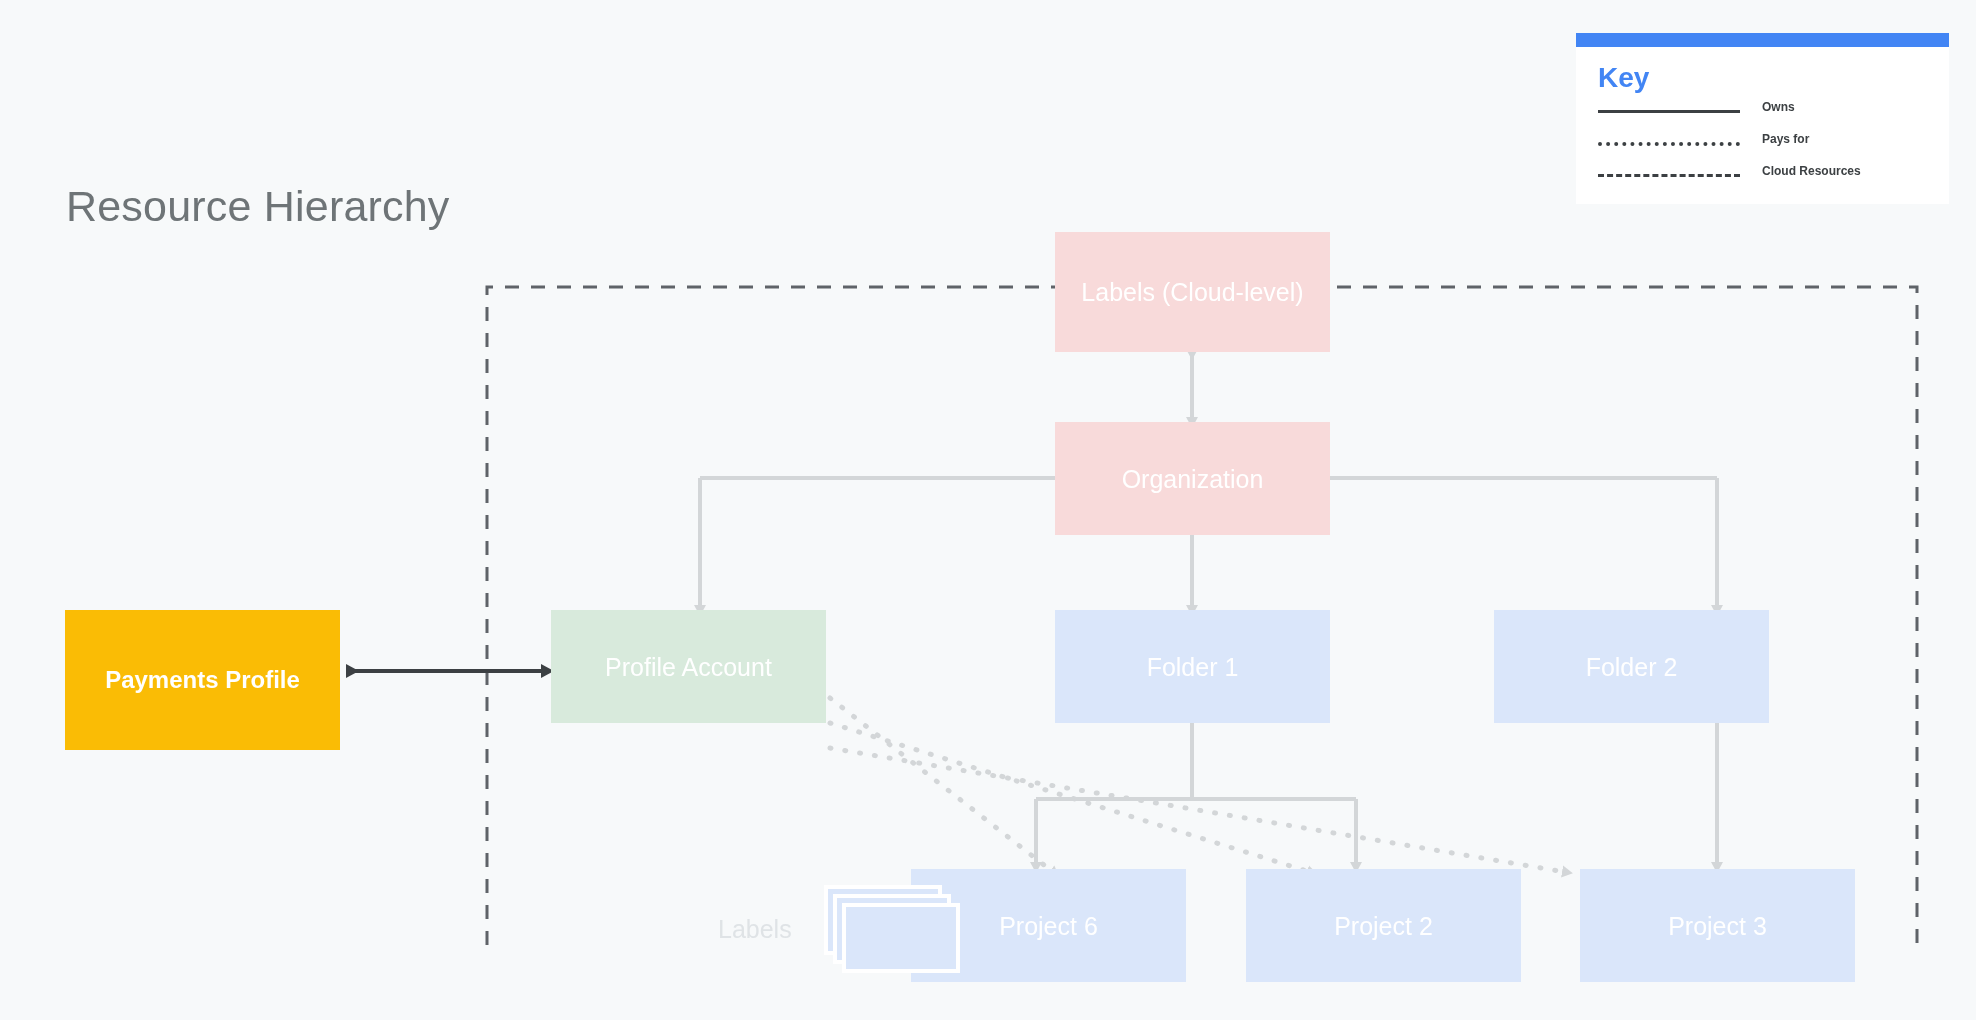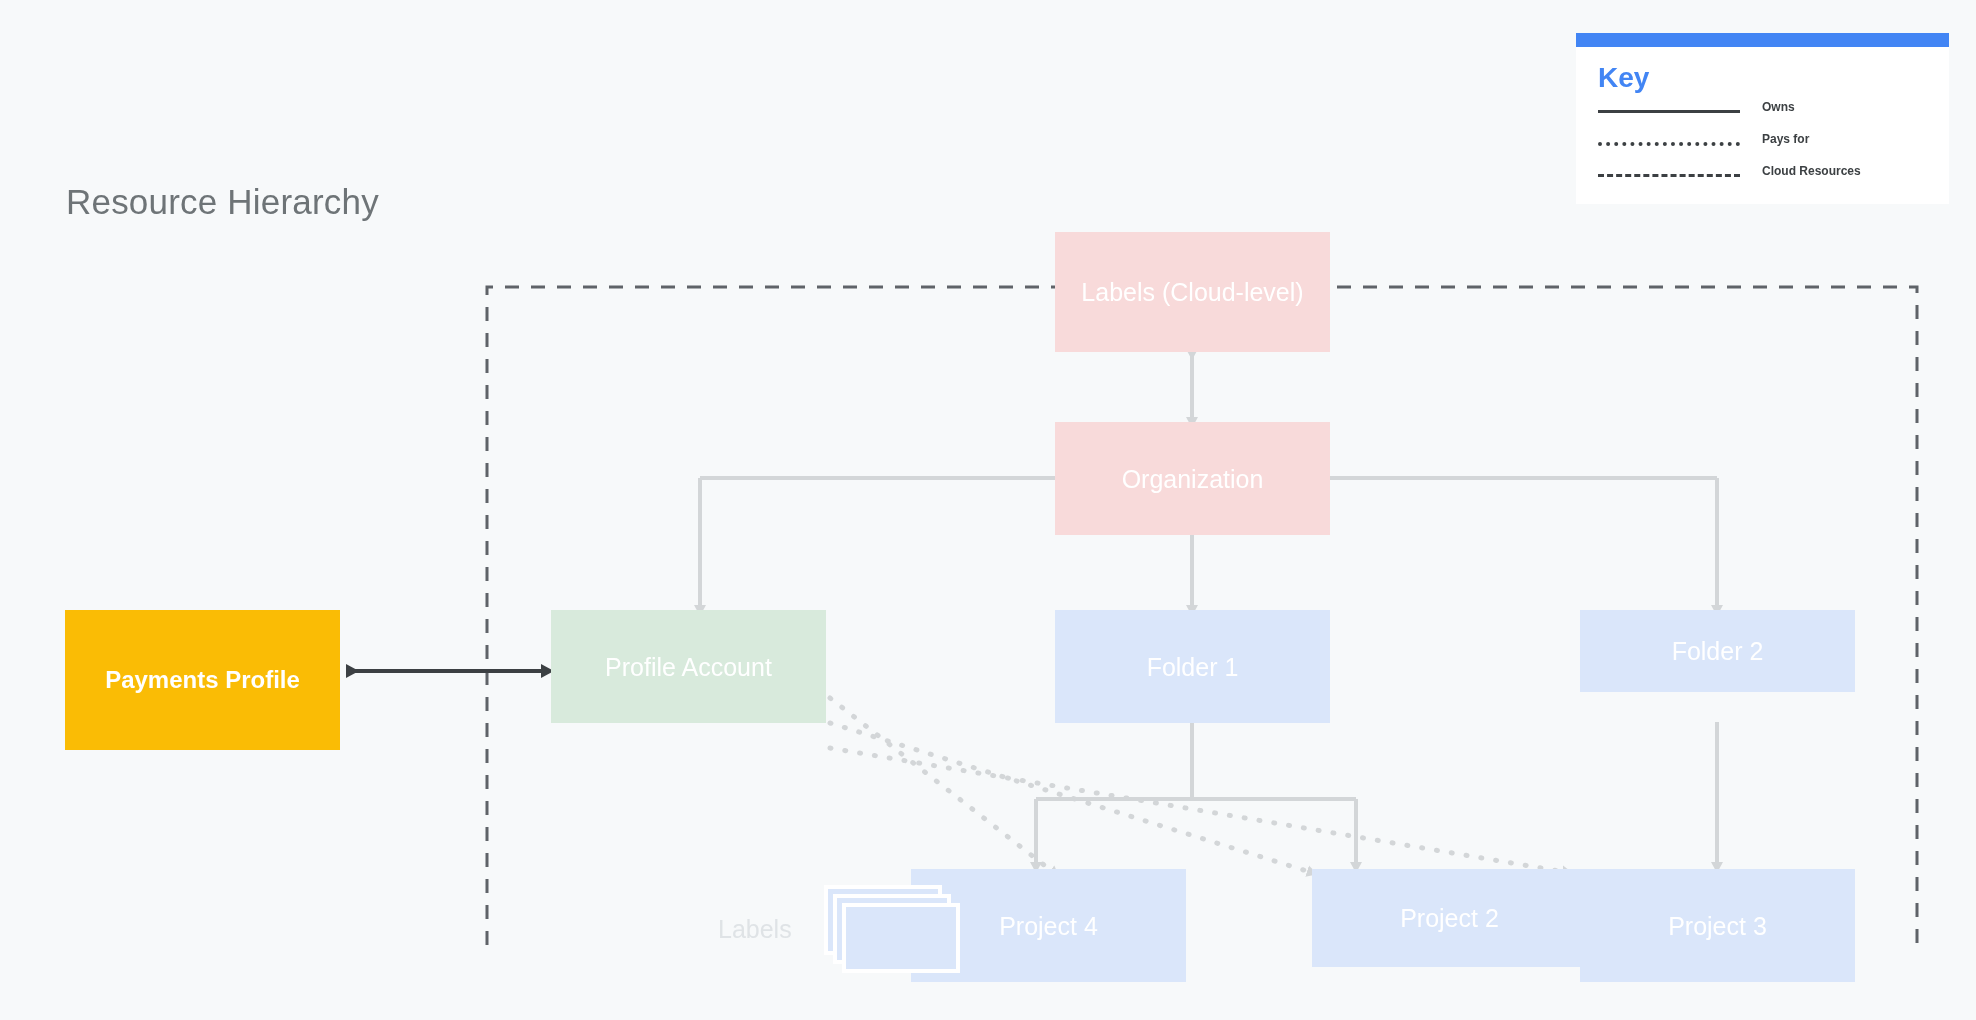--- a/index.html
+++ b/index.html
@@ -22,21 +22,21 @@
     left: 0; top: 0;
     width: 1976px;
     height: 1020px;
     pointer-events: none;
   }
 
   .page-title {
     position: absolute;
     left: 66px;
     top: 182px;
-    font-size: 35px;
+    font-size: 43px;
     font-weight: 400;
     color: #6E7477;
     letter-spacing: 0.2px;
     white-space: nowrap;
   }
 
   .node {
     position: absolute;
     display: flex;
     align-items: center;
@@ -199,29 +199,29 @@
   </div>
 
   <div class="node node-amber" style="left:65px; top:610px; width:275px; height:140px;">
     <span>Payments Profile</span>
   </div>
 
   <div class="node node-blue" style="left:1055px; top:610px; width:275px; height:113px;">
     <span>Folder 1</span>
   </div>
 
-  <div class="node node-blue" style="left:1580px; top:610px; width:275px; height:82px;">
+  <div class="node node-blue" style="left:1494px; top:610px; width:275px; height:113px;">
     <span>Folder 2</span>
   </div>
 
   <div class="node node-blue" style="left:911px; top:869px; width:275px; height:113px;">
-    <span>Project 4</span>
-  </div>
-
-  <div class="node node-blue" style="left:1312px; top:869px; width:275px; height:98px;text-align:center;">
+    <span>Project 6</span>
+  </div>
+
+  <div class="node node-blue" style="left:1246px; top:869px; width:275px; height:113px;text-align:center;">
     <span>Project 2</span>
   </div>
 
   <div class="node node-blue" style="left:1580px; top:869px; width:275px; height:113px;">
     <span>Project 3</span>
   </div>
 
   <div class="labels-text">Labels</div>
   <div class="label-cards">
     <div class="card c1"></div>

